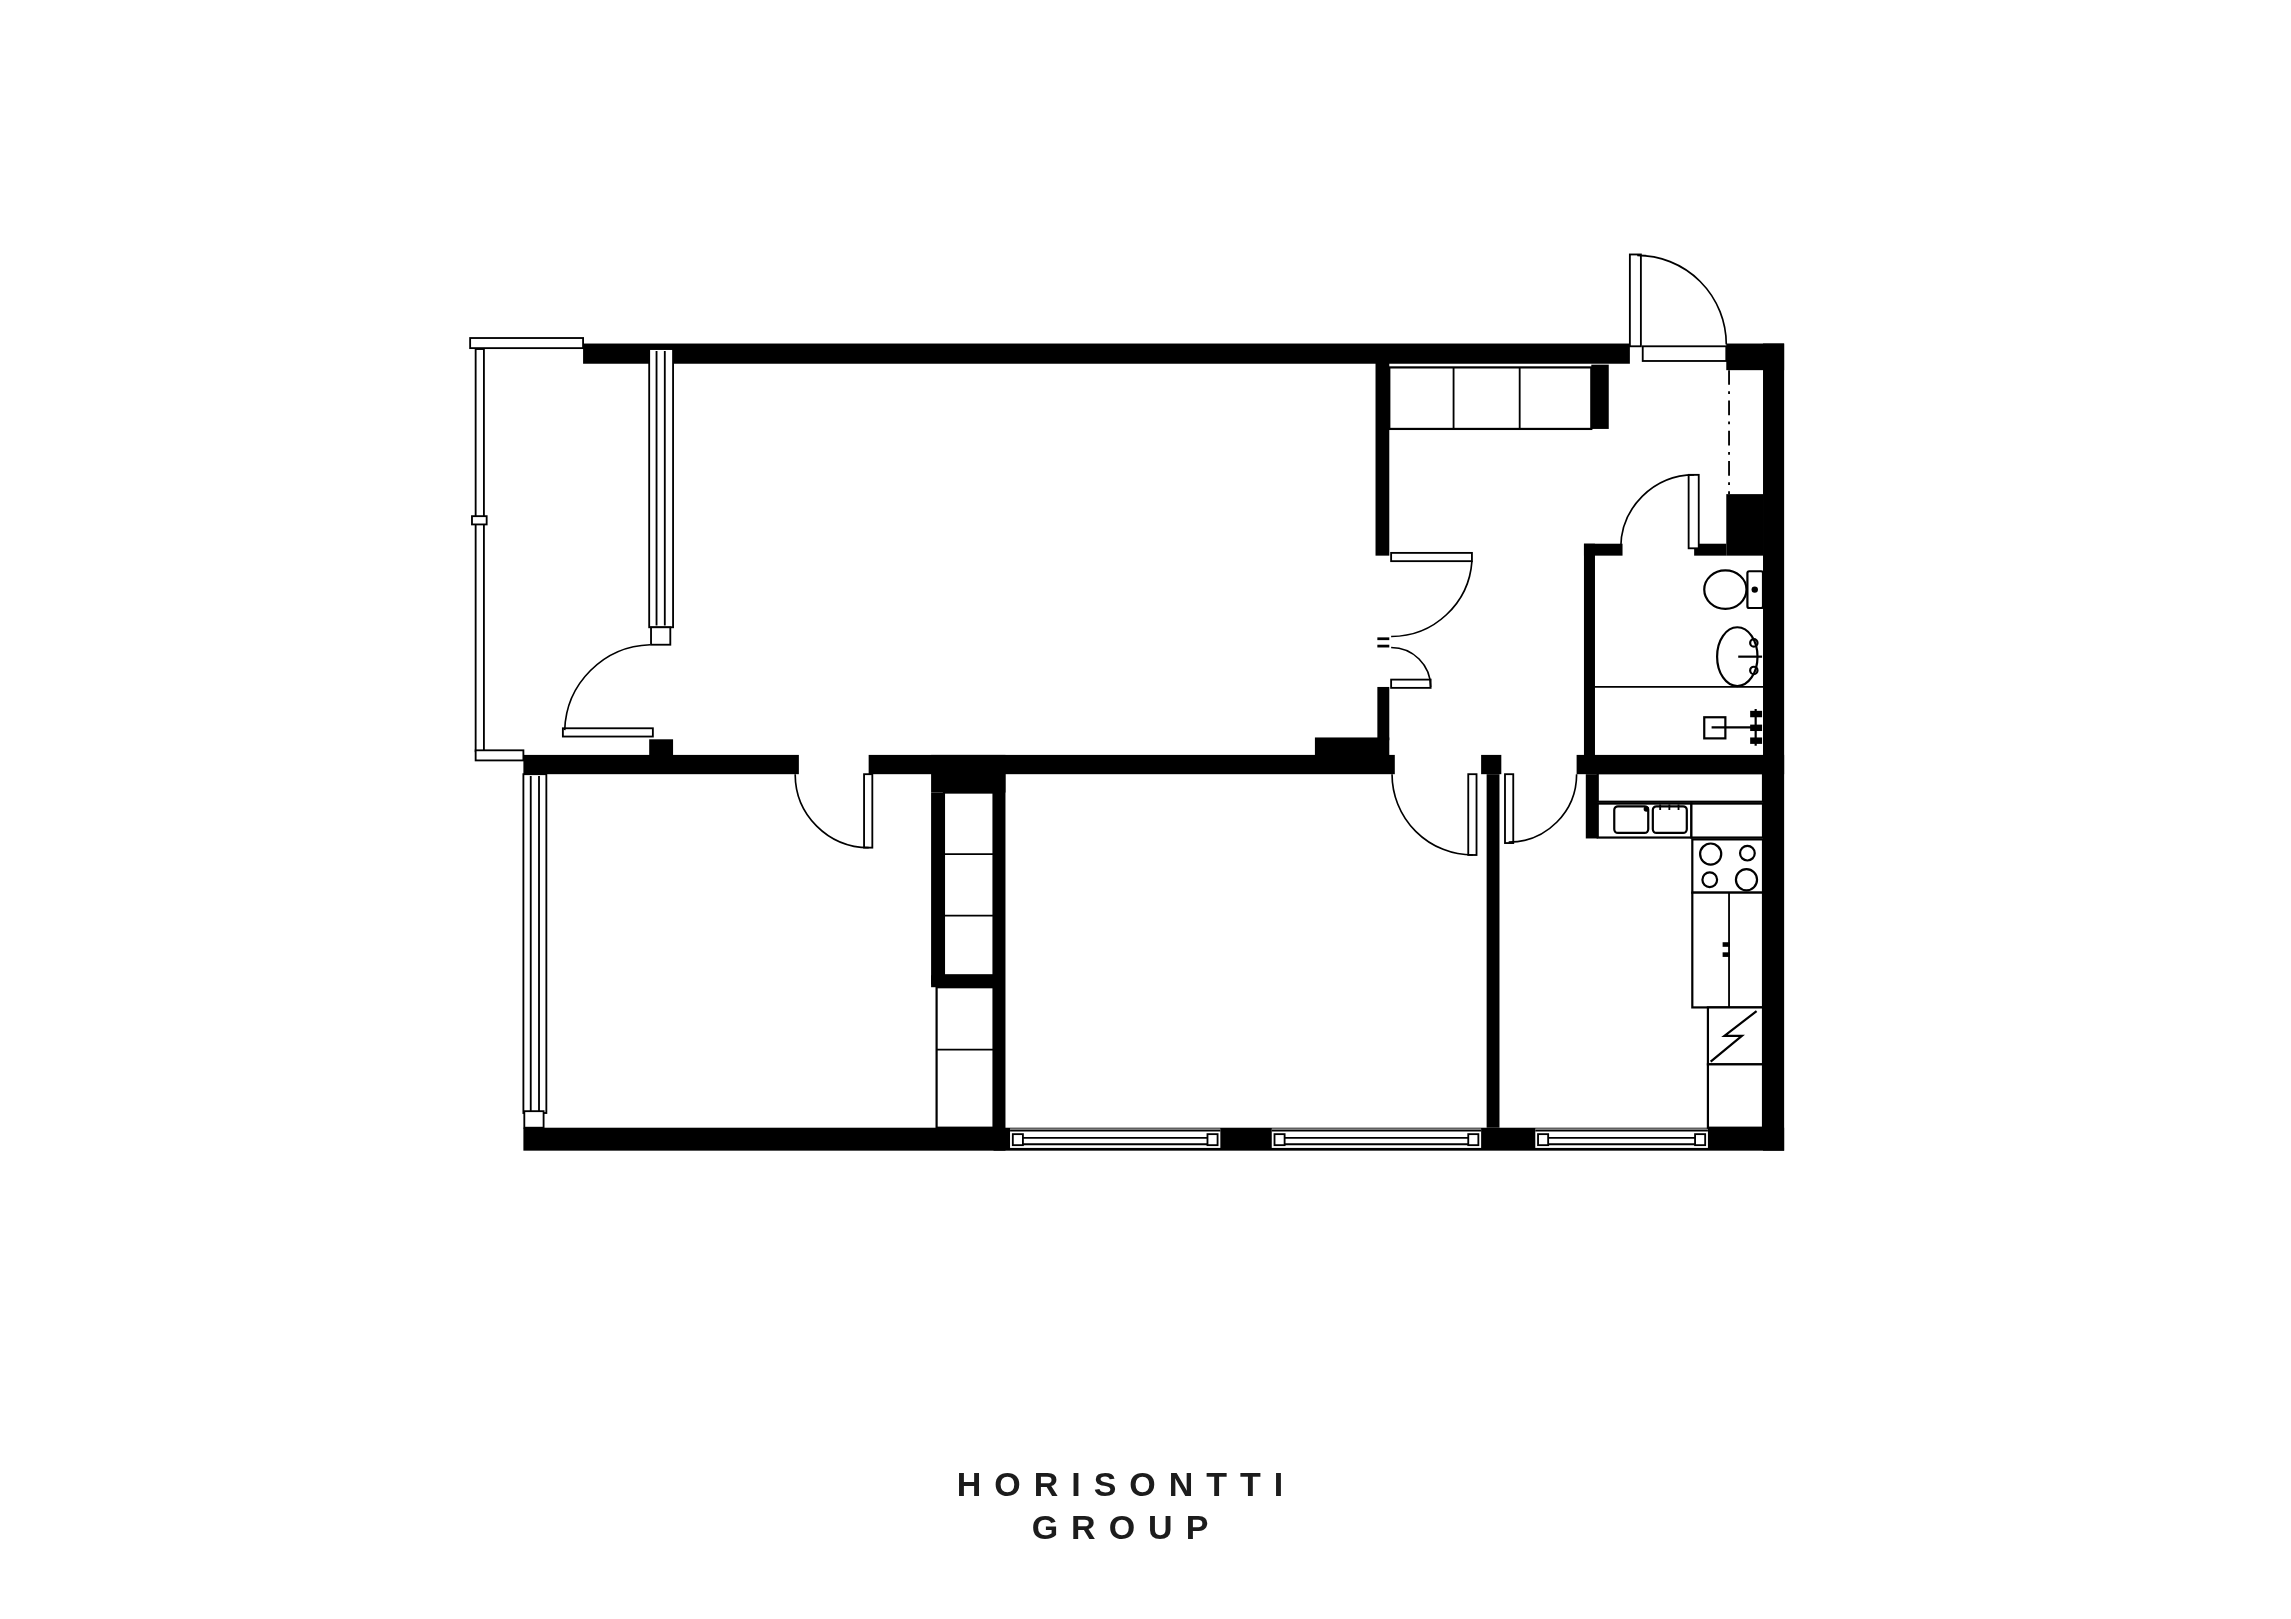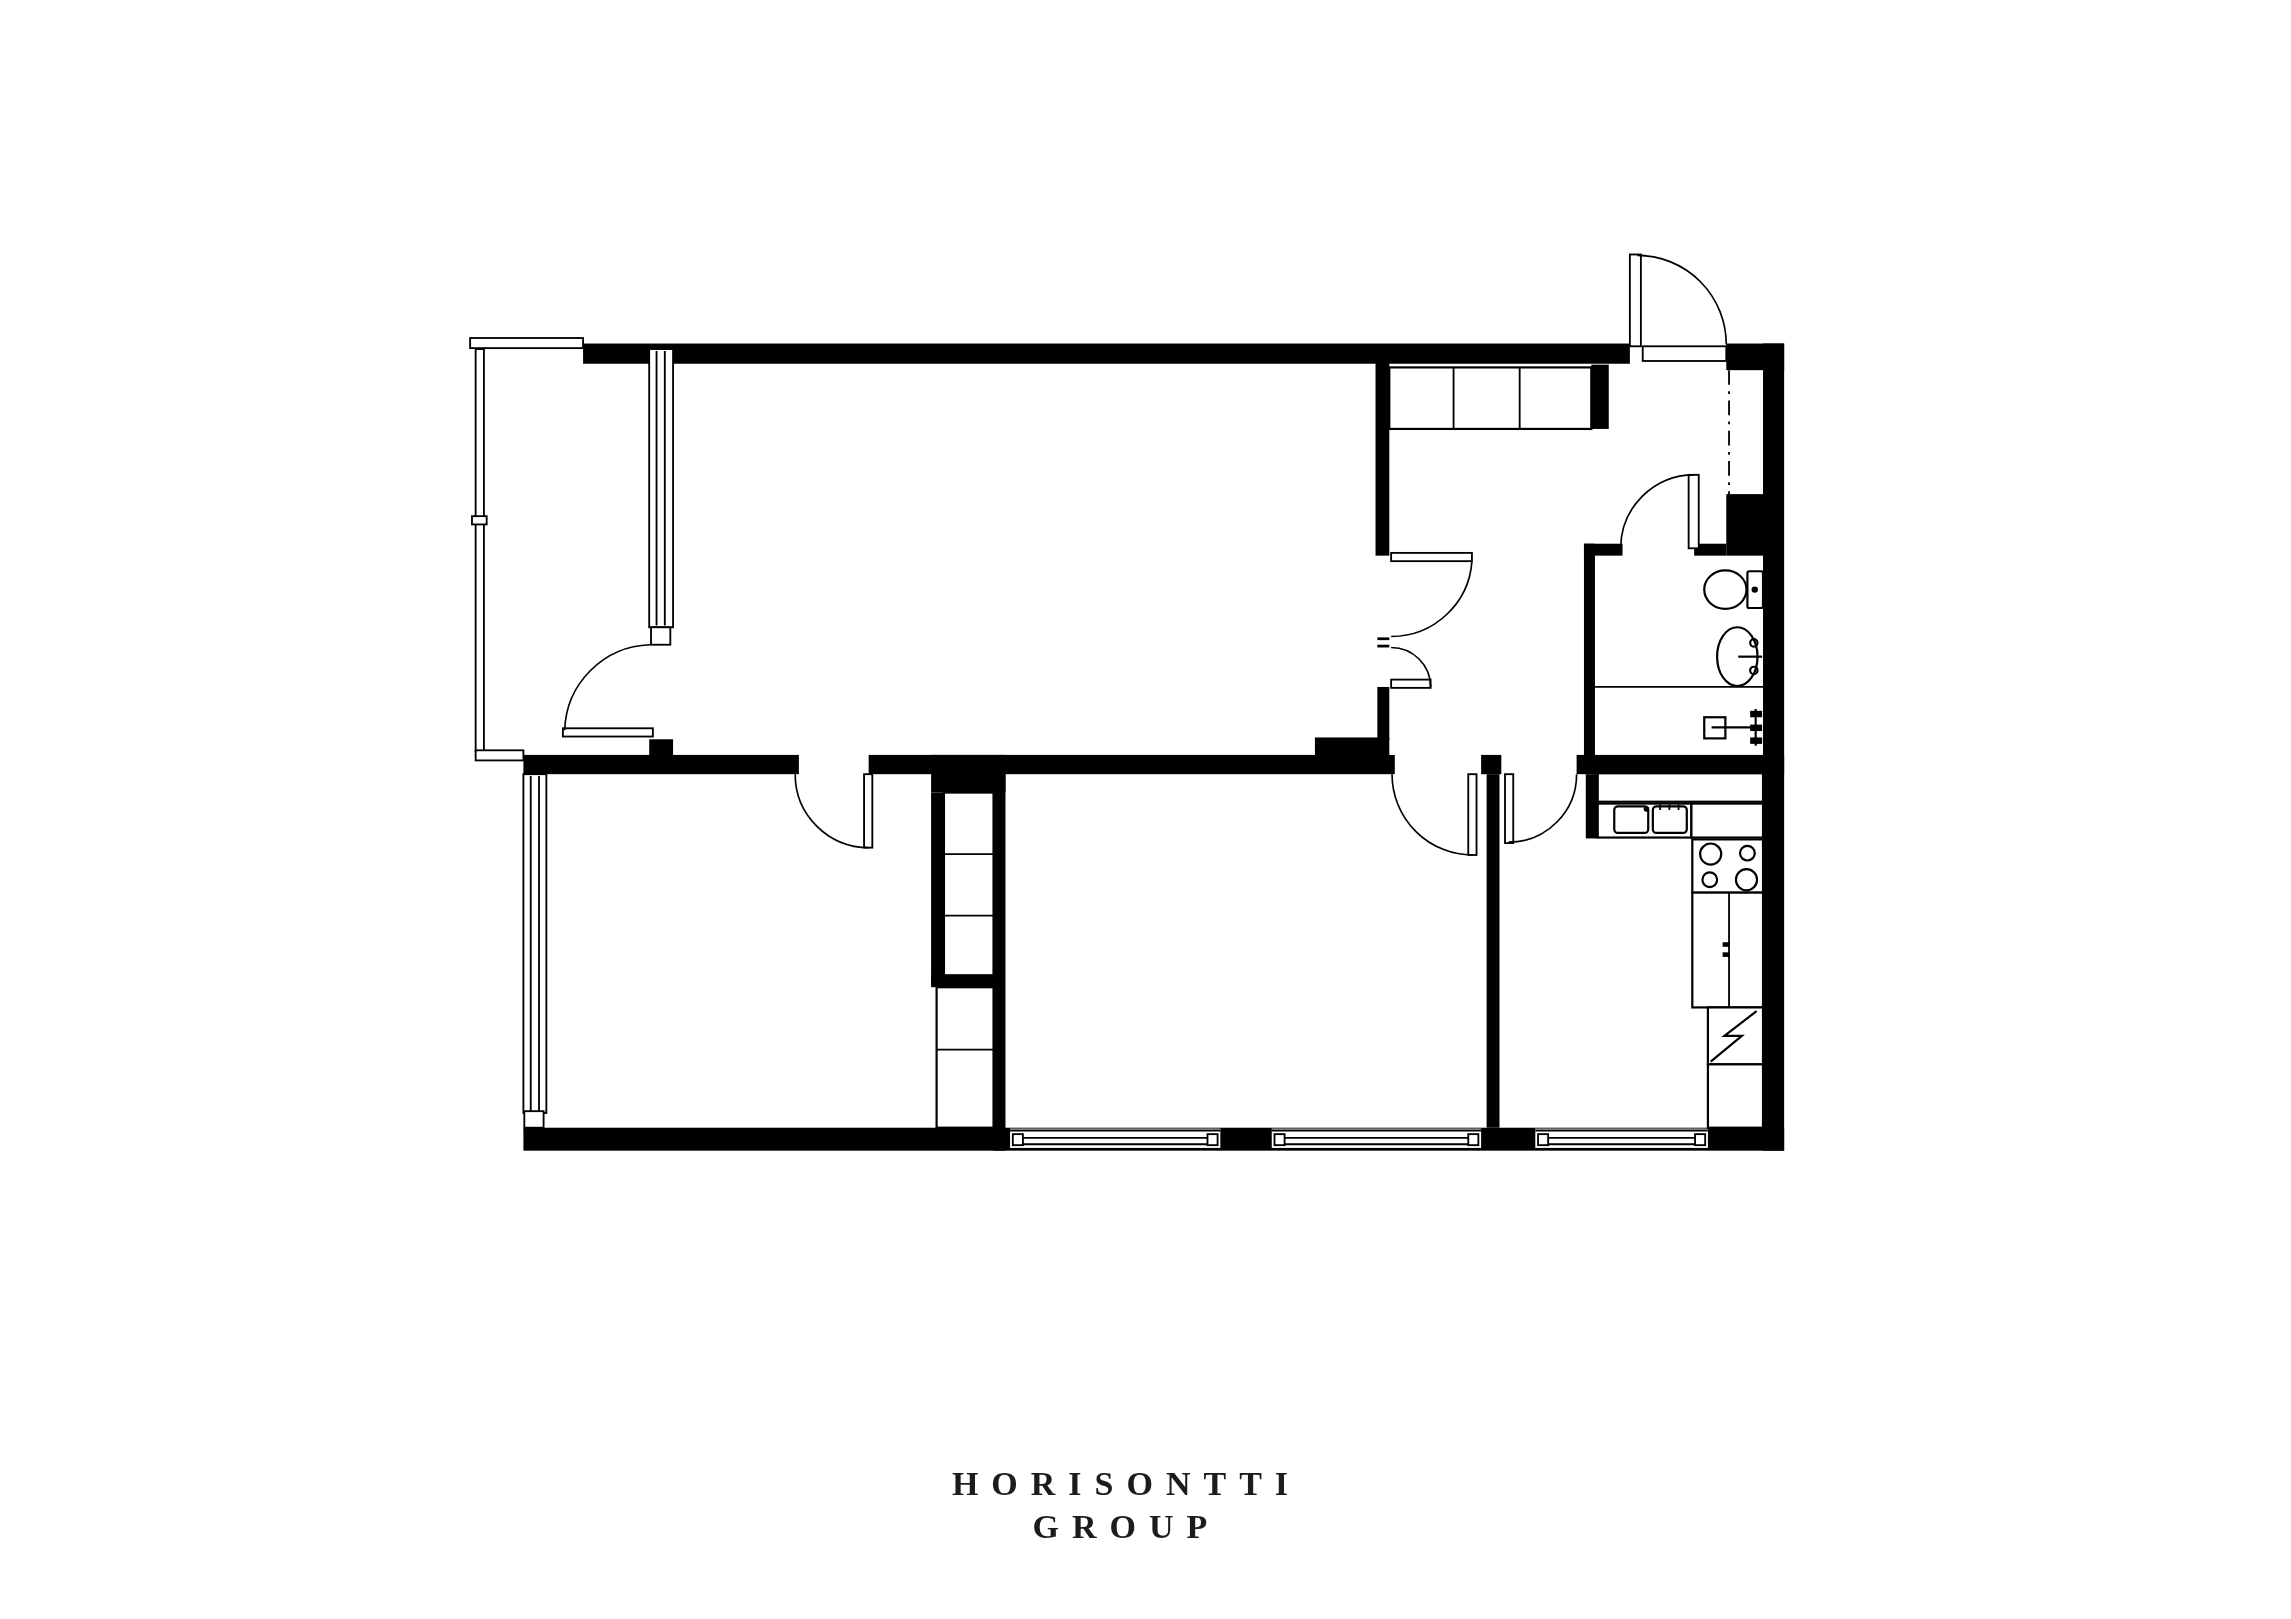--- a/index.html
+++ b/index.html
@@ -1,17 +1,17 @@
 <!DOCTYPE html>
 <html style="font-size:14.7px"><head>
 <meta charset="utf-8">
 <style>
   html,body{margin:0;padding:0;background:#ffffff;}
   .canvas{position:relative;width:2291px;height:1620px;background:#ffffff;overflow:hidden;
-          font-family:Liberation Serif, serif;}
+          font-family:Liberation Sans, sans-serif;}
   svg{position:absolute;left:0;top:0;}
   .wall{fill:#000;}
   .thin{fill:#fff;stroke:#000;stroke-width:2;}
   .ln{stroke:#000;stroke-width:2.4;fill:none;}
   .lnthin{stroke:#000;stroke-width:2;fill:none;}
   .arc{stroke:#000;stroke-width:1.8;fill:none;}
   .leaf{fill:#fff;stroke:#000;stroke-width:2;}
   .fx{fill:#fff;stroke:#000;stroke-width:2.4;}
   .fx2{fill:none;stroke:#000;stroke-width:2.4;}
   .dash{stroke:#000;stroke-width:2;fill:none;stroke-dasharray:16 7 3 7;}

